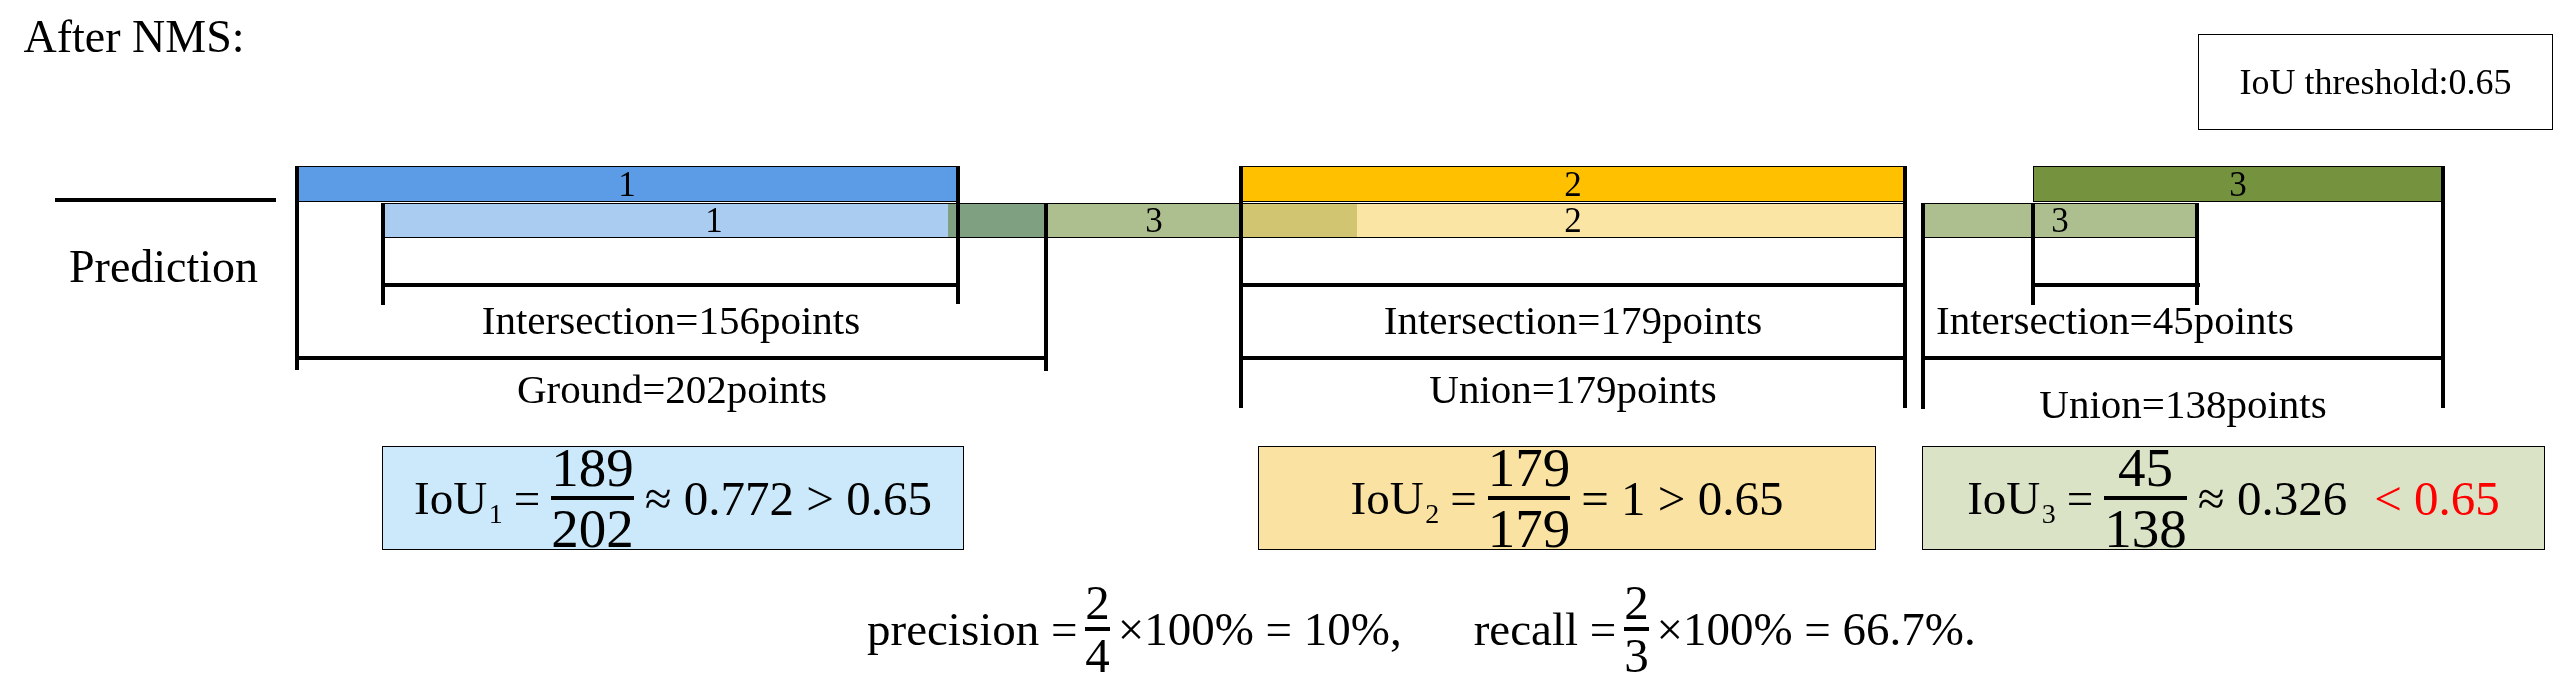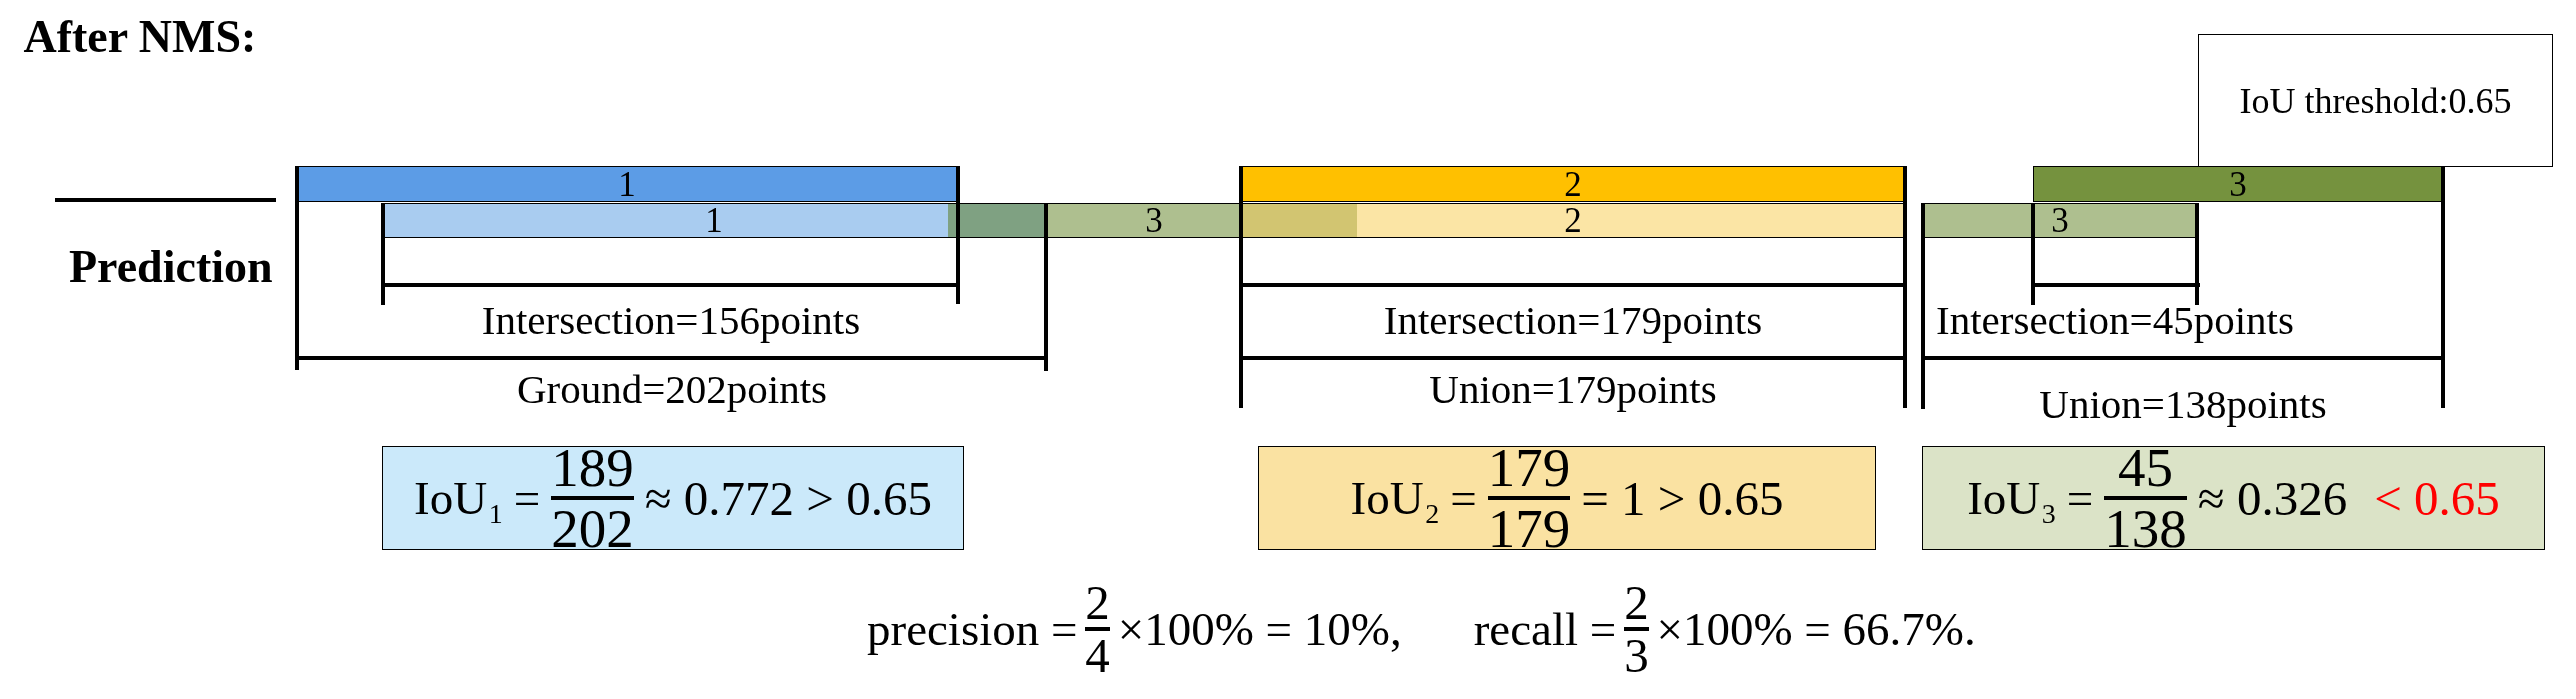--- a/index.html
+++ b/index.html
@@ -1,20 +1,20 @@
 <!DOCTYPE html>
 <html style="font-size:12.6px"><head>
 <meta charset="utf-8">
 <style>
   html,body{margin:0;padding:0;background:#ffffff;}
   .canvas{
     position:relative;width:2576px;height:699px;background:#ffffff;overflow:hidden;
     font-family:"Liberation Serif","DejaVu Serif",serif;color:#000;
   }
-  .abs{position:absolute;font-weight:bold;}
+  .abs{position:absolute;}
 
   
   .biglabel{font-size:46px;line-height:1.05;white-space:nowrap;}
   .divider{background:#000;height:3.9px;}
 
   
   .bar{position:absolute;box-sizing:border-box;border:1.6px solid #000;}
   .gt-row{top:166px;height:36px;}
   .pred-row{top:203px;height:35px;}
   .predstrip{position:absolute;left:381px;top:203px;width:1526px;height:35px;
@@ -26,21 +26,21 @@
 
   
   .tick{position:absolute;width:3.9px;background:#000;z-index:2;}
   .hline{position:absolute;height:3.9px;background:#000;z-index:2;}
 
   
   .measure{position:absolute;font-size:41px;line-height:1.0;transform:translateX(-50%);white-space:nowrap;}
 
   
   .threshold-box{
-    position:absolute;left:2198px;top:34px;width:355px;height:133px;background:#ffffff;
+    position:absolute;left:2198px;top:34px;width:355px;height:96px;background:#ffffff;
     border:1.6px solid #000;box-sizing:border-box;z-index:6;
     display:flex;align-items:center;justify-content:center;font-size:36px;white-space:nowrap;
   }
 
   
   .ioubox{
     position:absolute;top:446px;height:104px;border:1.6px solid #000;box-sizing:border-box;
     display:flex;align-items:center;justify-content:center;white-space:nowrap;z-index:1;
   }
   .ioubox .name{font-size:47px;}

